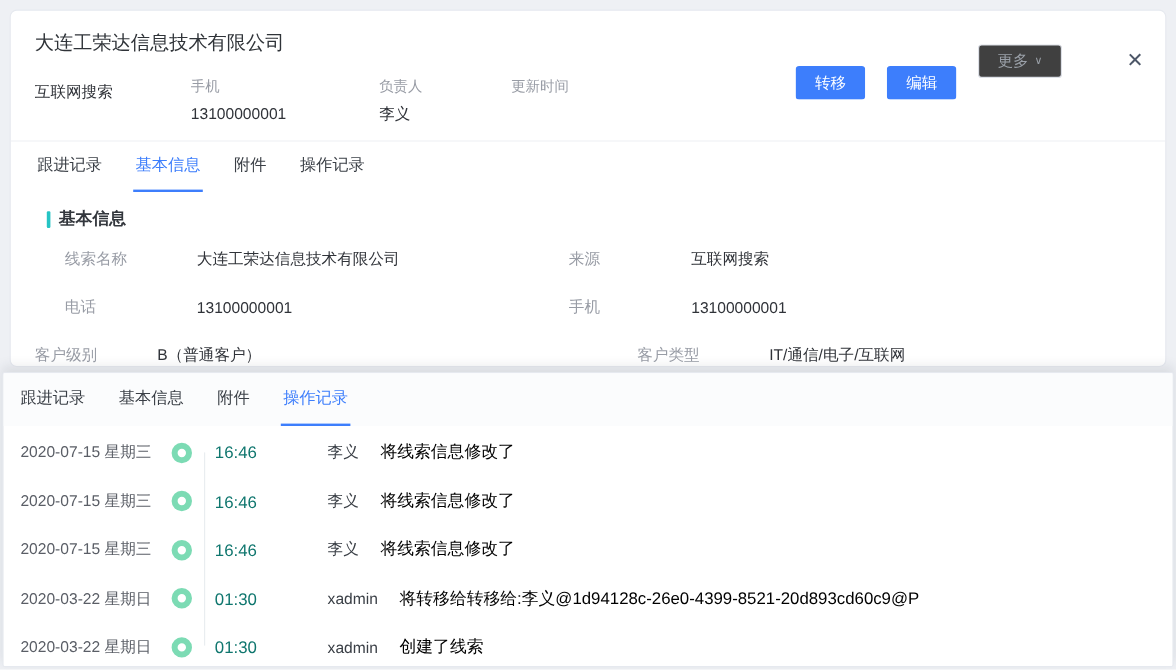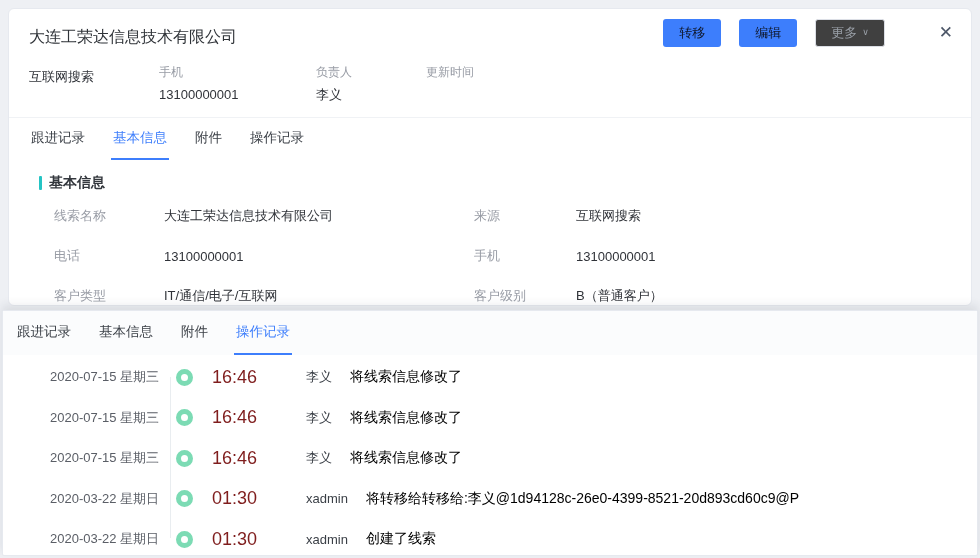--- a/index.html
+++ b/index.html
@@ -25,21 +25,21 @@
   }
   .card-header{position:relative;padding:14px 20px 0 20px;height:46px;}
   .page-title{font-size:16px;font-weight:500;color:#2F3338;line-height:28px;}
   .header-actions{position:absolute;right:18px;top:10px;display:flex;align-items:center;}
   .btn{
     height:28px;padding:0 15px;border-radius:3px;font-size:13px;
     display:inline-flex;align-items:center;justify-content:center;
     cursor:pointer;border:1px solid transparent;
     font-family:inherit;
   }
-  .btn-primary{background:var(--primary);color:#0f172a;margin-right:18px;}
+  .btn-primary{background:var(--primary);color:#ffffff;margin-right:18px;margin-top:36px;}
   .btn-ghost{background:#404040;color:#9aa0a8;border:1px solid #dcdfe6;margin-right:10px;}
   .btn-ghost .chev{font-size:9px;margin-left:5px;color:#9aa0a8;transform:translateY(-1px);}
   .close-btn{
     margin-left:44px;font-size:17px;color:#4d5768;cursor:pointer;
     line-height:28px;font-weight:400;
   }
   .summary-row{display:flex;padding:8px 20px 0 20px;}
   .sum-item{display:flex;flex-direction:column;}
   .sum-item:nth-child(1){width:130px;}
   .sum-item:nth-child(2){width:157px;}
@@ -74,28 +74,28 @@
   .bottom-panel{
     position:absolute;left:2px;right:2px;top:310px;bottom:2px;
     background:#fff;border:1px solid var(--border);border-radius:2px;
     box-shadow:0 -5px 10px rgba(40,50,70,0.10);
   }
   .timeline{position:relative;padding-top:2px;}
   .tl-line{
     position:absolute;left:167px;top:22px;width:1px;height:161px;
     background:#E9EDF0;
   }
-  .tl-row{display:flex;align-items:center;height:40.5px;padding-left:47px;position:relative;}
+  .tl-row{display:flex;align-items:center;height:40.5px;padding-left:14px;position:relative;}
   .tl-date{width:116px;font-size:13px;color:#5A5E66;}
   .tl-marker{width:36px;display:flex;justify-content:center;z-index:1;}
   .tl-ring{
     width:17px;height:17px;border-radius:50%;
     border:5px solid var(--timeline-green);background:#fff;
   }
-  .tl-time{width:104px;padding-left:10px;font-size:18px;color:#7f1d1d;}
+  .tl-time{width:104px;padding-left:10px;font-size:14px;color:#0f766e;}
   .tl-user{font-size:13px;color:#3a3f46;margin-right:18px;white-space:nowrap;}
   .tl-action{font-size:14px;color:#000000;white-space:nowrap;}
 </style>
 </head>
 <body>
 
 <section class="top-card">
 
   <div class="card-header">
     <h1 class="page-title">大连工荣达信息技术有限公司</h1>
@@ -158,27 +158,27 @@
         <span class="info-label">电话</span>
         <span class="info-value">13100000001</span>
       </div>
       <div class="info-cell right">
         <span class="info-label">手机</span>
         <span class="info-value">13100000001</span>
       </div>
     </div>
 
     <div class="info-row">
+      <div class="info-cell right">
+        <span class="info-label">客户级别</span>
+        <span class="info-value">B（普通客户）</span>
+      </div>
       <div class="info-cell left">
         <span class="info-label">客户类型</span>
         <span class="info-value">IT/通信/电子/互联网</span>
-      </div>
-      <div class="info-cell right">
-        <span class="info-label">客户级别</span>
-        <span class="info-value">B（普通客户）</span>
       </div>
     </div>
   </div>
 </section>
 
 <section class="bottom-panel">
 
   <nav class="tabs">
     <div class="tab">跟进记录</div>
     <div class="tab">基本信息</div>

